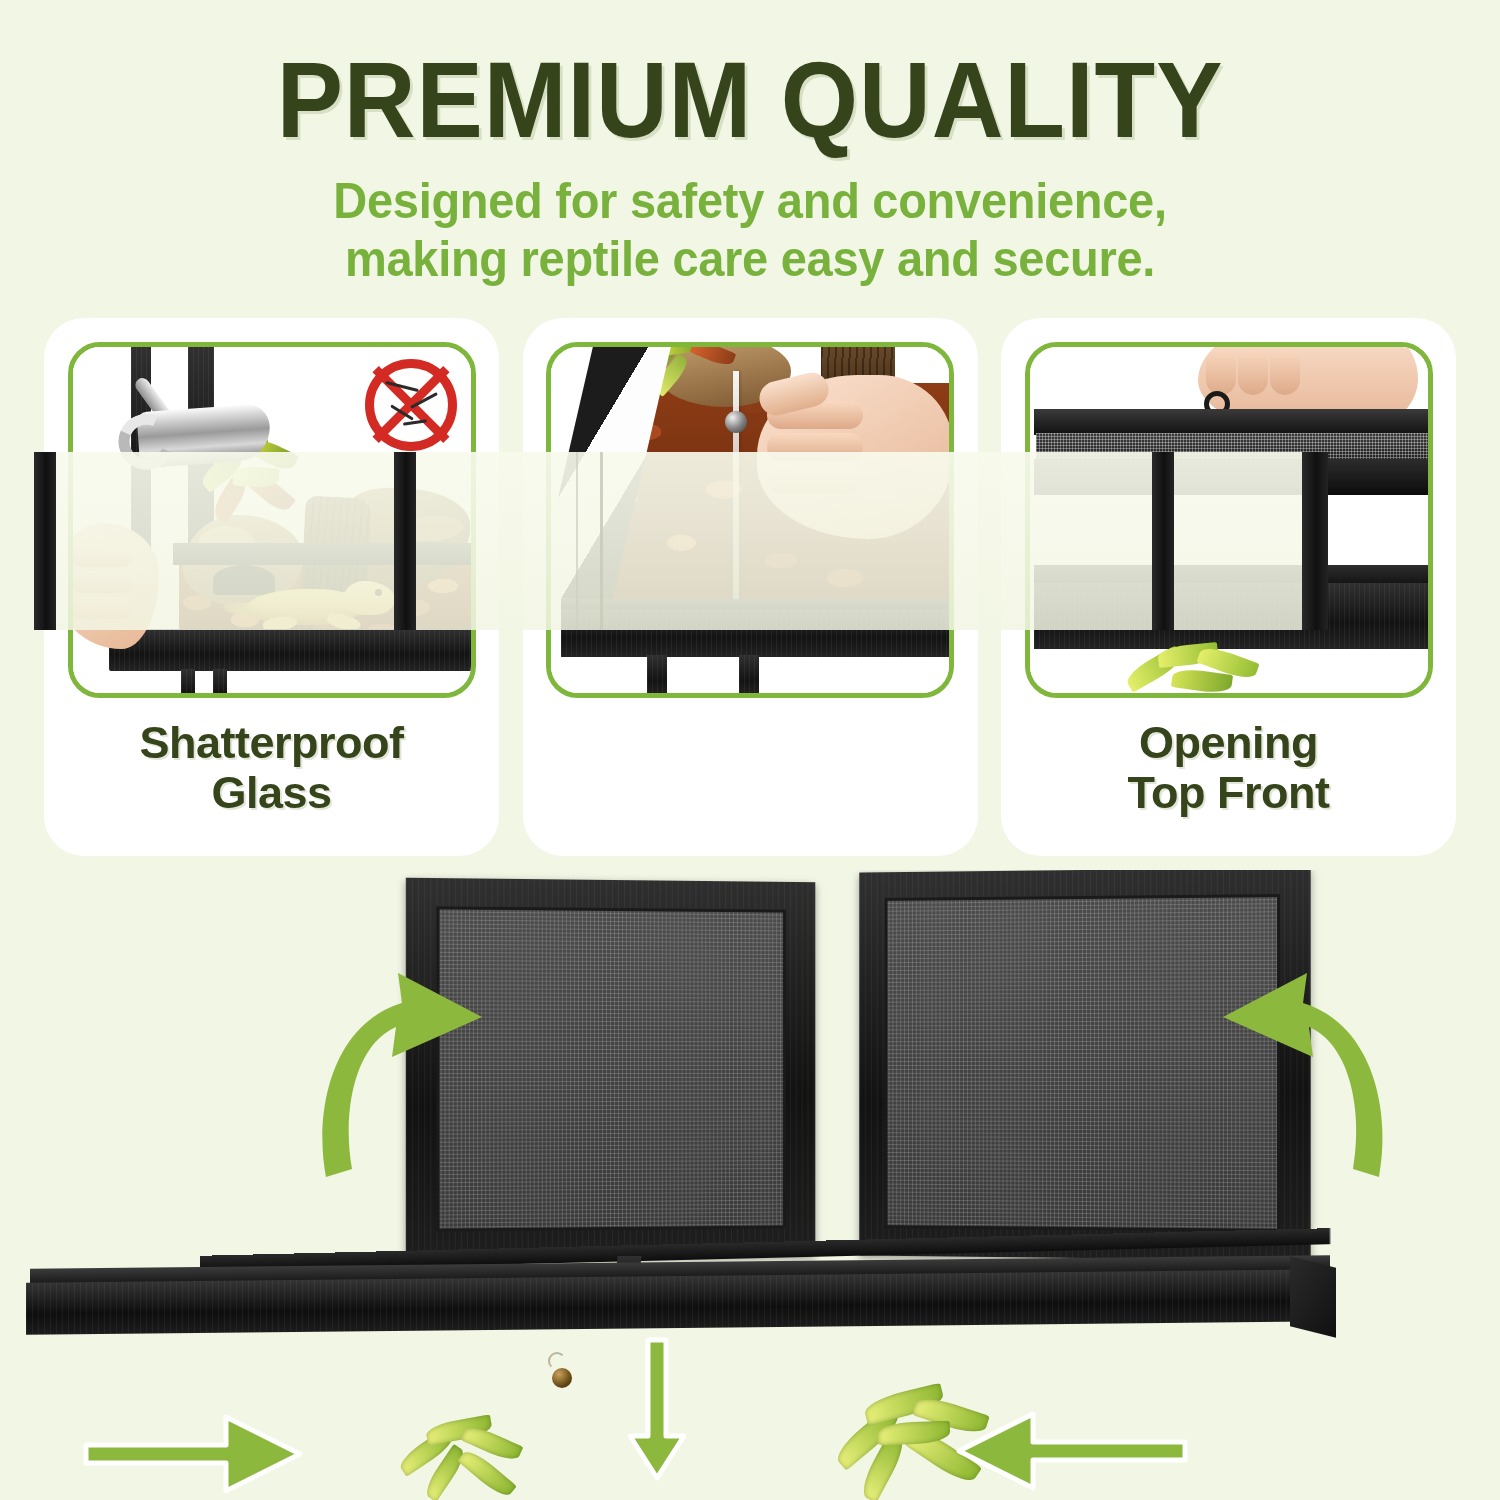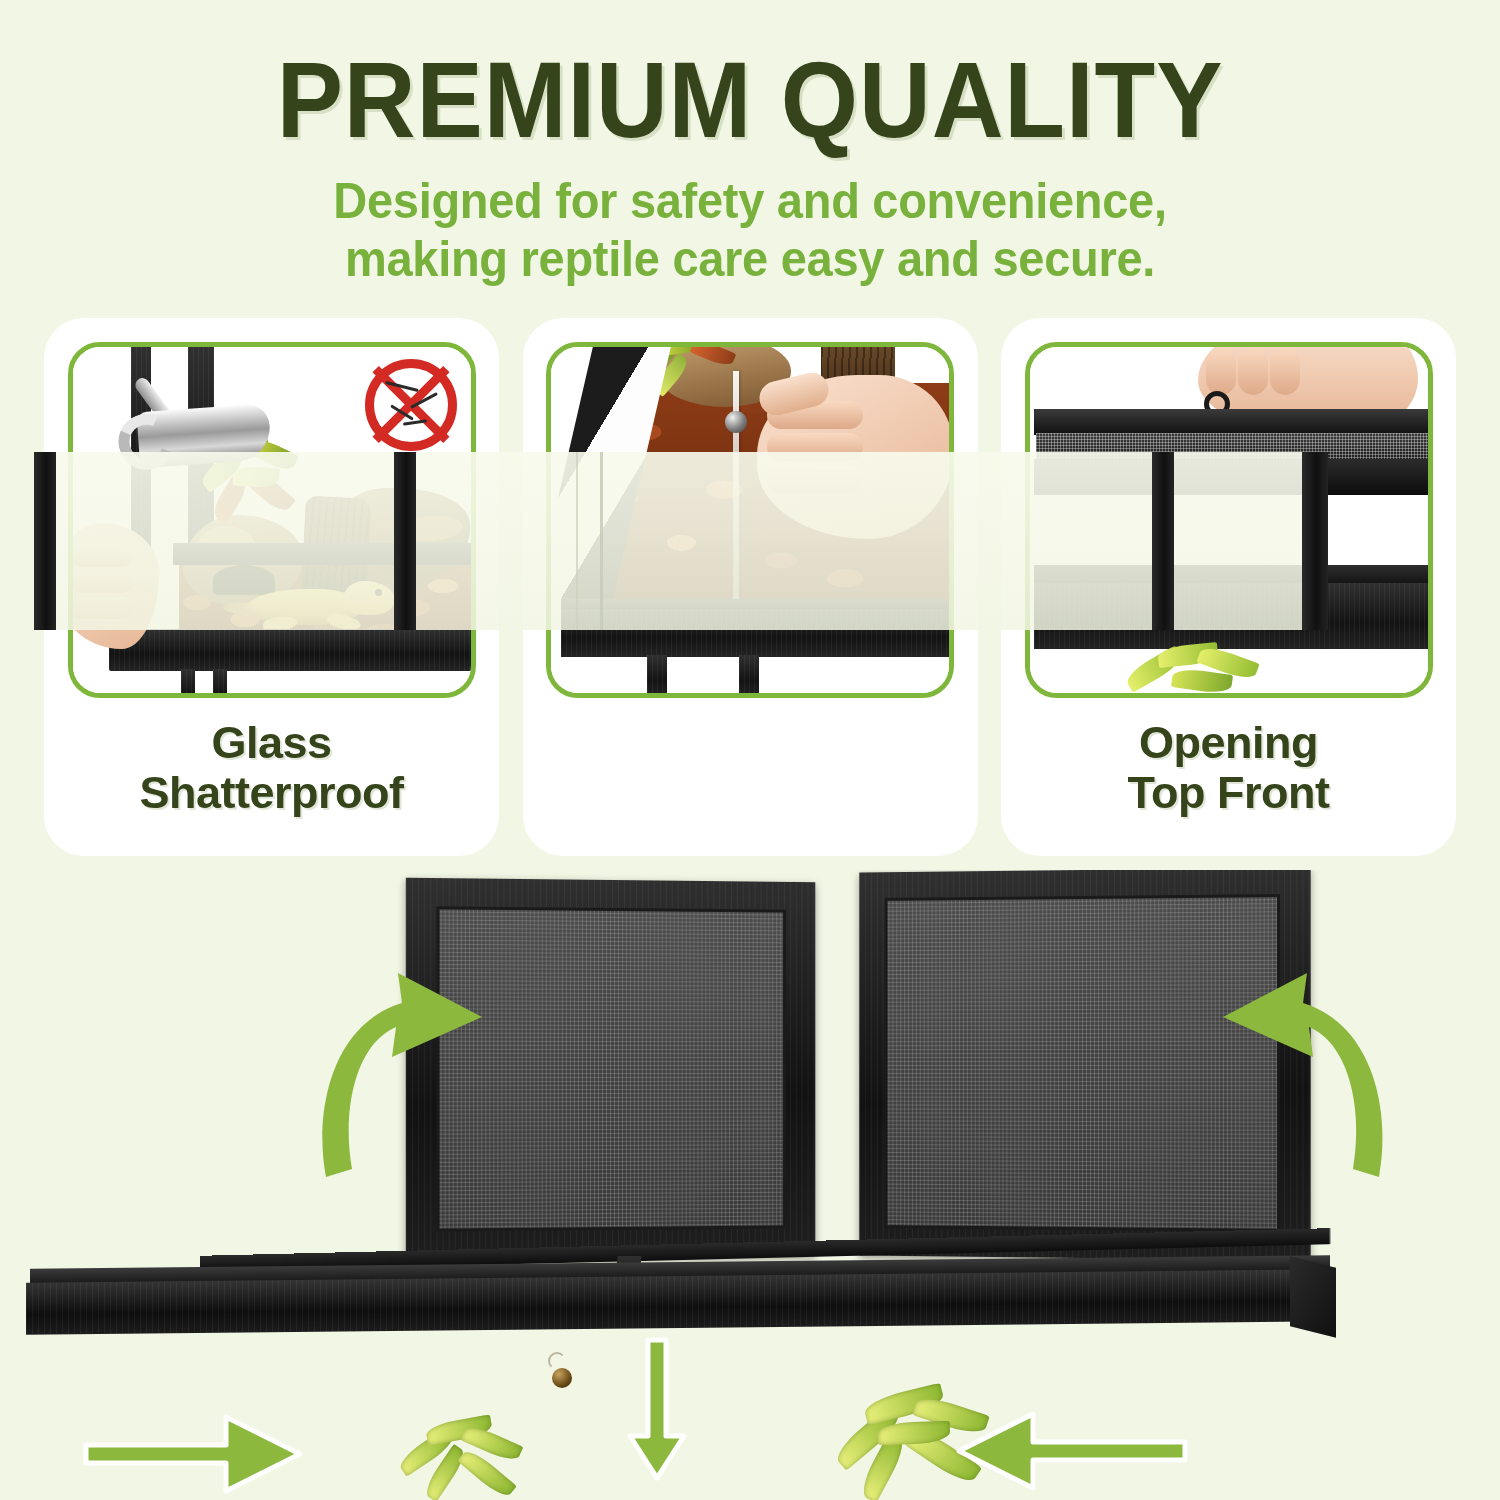--- a/index.html
+++ b/index.html
@@ -563,22 +563,22 @@
           <div class="slash"></div>
           <div class="slash2"></div>
           <div class="crack"></div>
           <div class="crack"></div>
           <div class="crack"></div>
           <div class="crack"></div>
         </div>
       </div>
     </div>
     <div class="card-label">
+      <div>Shatterproof</div>
       <div>Glass</div>
-      <div>Shatterproof</div>
     </div>
   </div>
 
   <div class="feature-card">
     <div class="card-photo-frame">
       <div class="card-photo">
         <div class="c2-bg"></div>
 
         <div class="substrate c2-substrate"></div>
 

